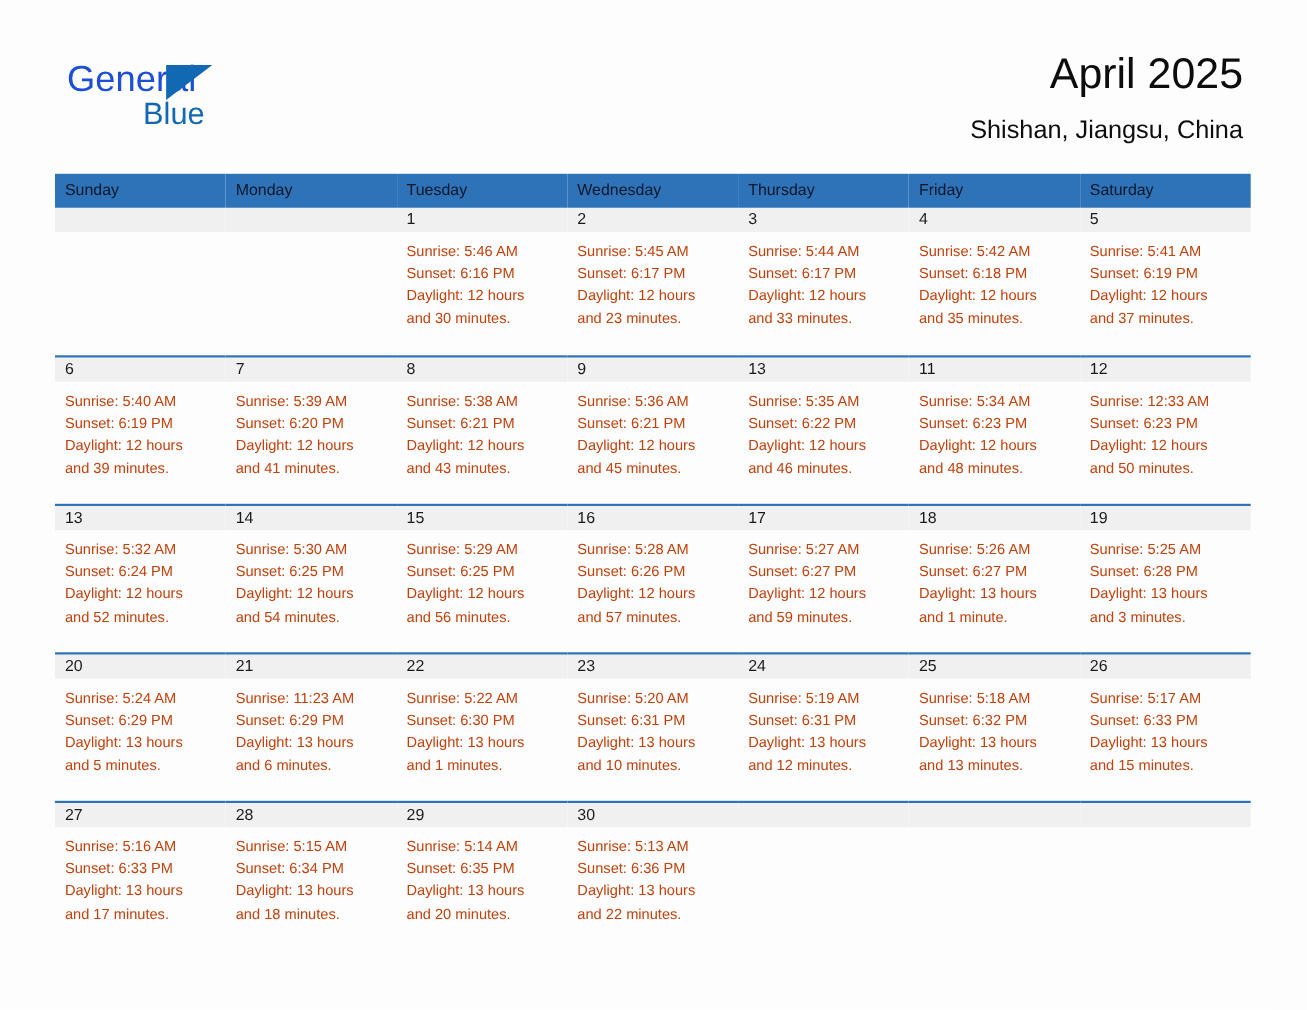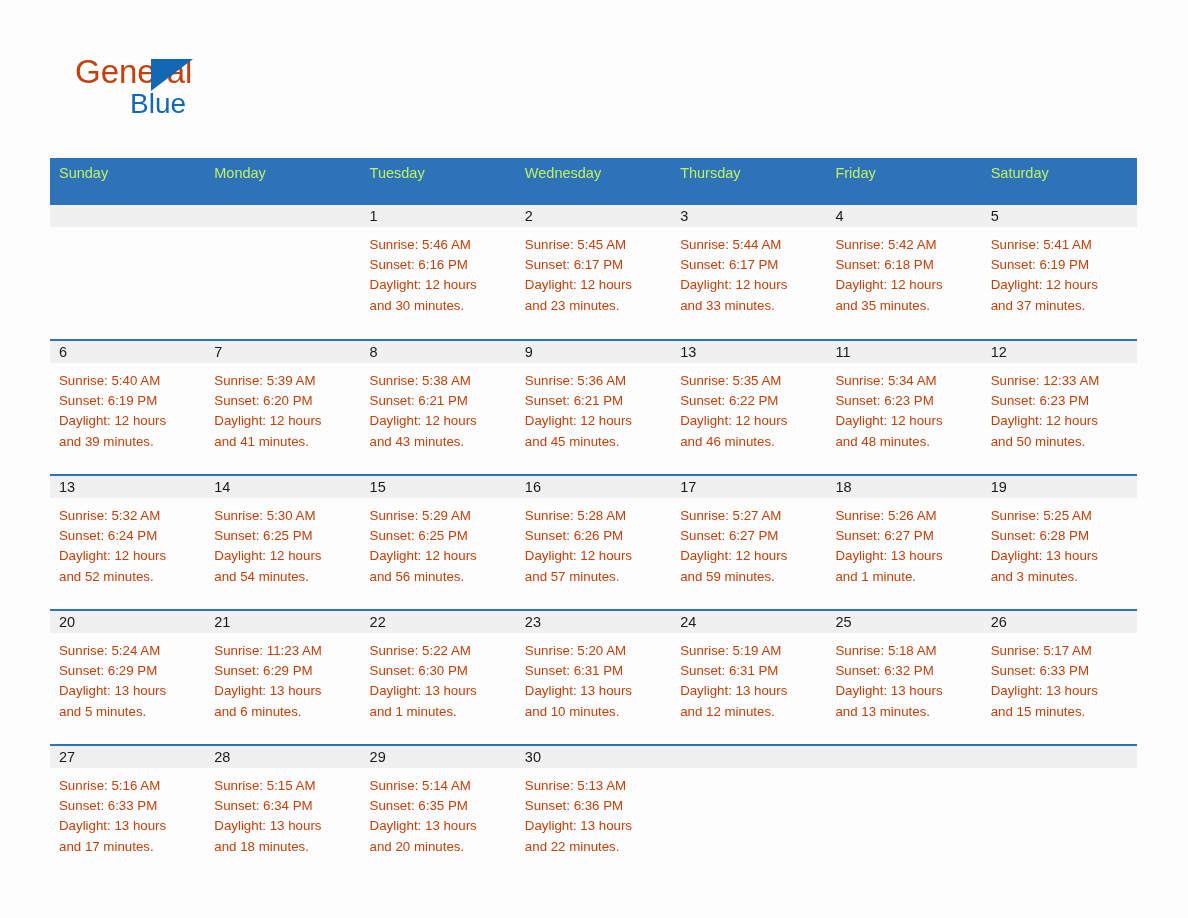--- a/index.html
+++ b/index.html
@@ -29,24 +29,24 @@
   }
   .logo {
     position: absolute;
     left: 57px;
     top: 52px;
     width: 220px;
     height: 80px;
   }
   .logo-general {
     position: absolute;
-    left: 18px; top: 0;
+    left: 4px; top: 0;
     font-size: 33px;
     letter-spacing: 0px;
-    color: #c2410c;
+    color: #1d4ed8;
     font-family: "Liberation Sans", sans-serif;
     line-height: 40px;
   }
   .logo-triangle {
     position: absolute;
     left: 94px;
     top: 7px;
     width: 0; height: 0;
     border-left: 42px solid #1268b3;
     border-bottom: 32px solid transparent;
@@ -87,25 +87,25 @@
     left: 50px;
     top: 158px;
     width: 1087px;
     border-collapse: collapse;
     table-layout: fixed;
   }
   .calendar col { width: 155.28px; }
 
   .calendar thead th {
     background: #2e72b8;
-    color: #bef264;
+    color: #0f172a;
     font-size: 14.5px;
     font-weight: normal;
     text-align: left;
-    padding: 7px 0 24px 9px;
+    padding: 7px 0 8px 9px;
     height: 30px;
     vertical-align: middle;
     border: none;
   }
 
   .calendar tbody tr.week {
     border-top: 2px solid #2e72b8;
   }
   .calendar tbody tr.week.first { border-top: none; }
 
@@ -140,20 +140,24 @@
 <div class="page">
 
   <div class="masthead">
 
     <div class="logo">
       <span class="logo-general">General</span>
       <span class="logo-triangle"></span>
       <span class="logo-blue">Blue</span>
     </div>
 
+    <div class="title-block">
+      <h1 class="month-title">April 2025</h1>
+      <h2 class="location-title">Shishan, Jiangsu, China</h2>
+    </div>
 
   </div>
 
   <table class="calendar">
     <colgroup>
       <col>
         <col>
         <col>
         <col>
         <col>

